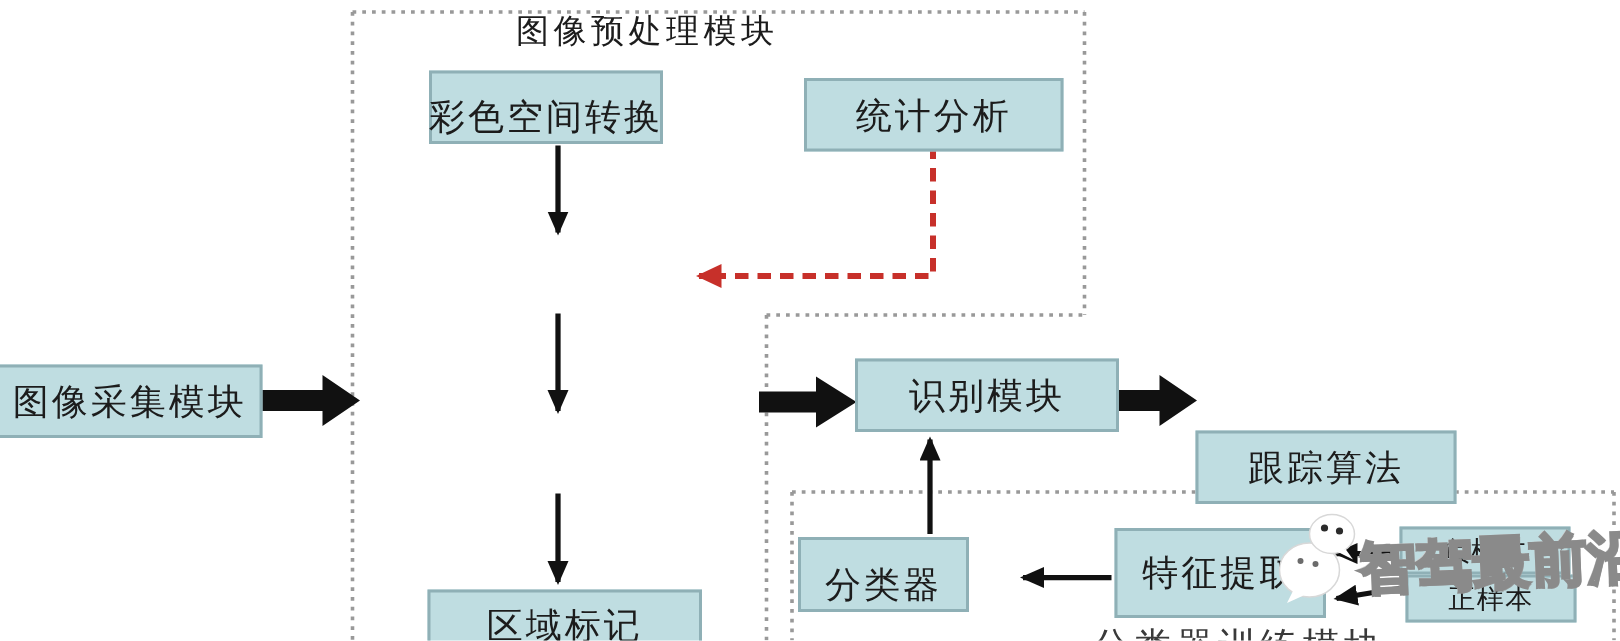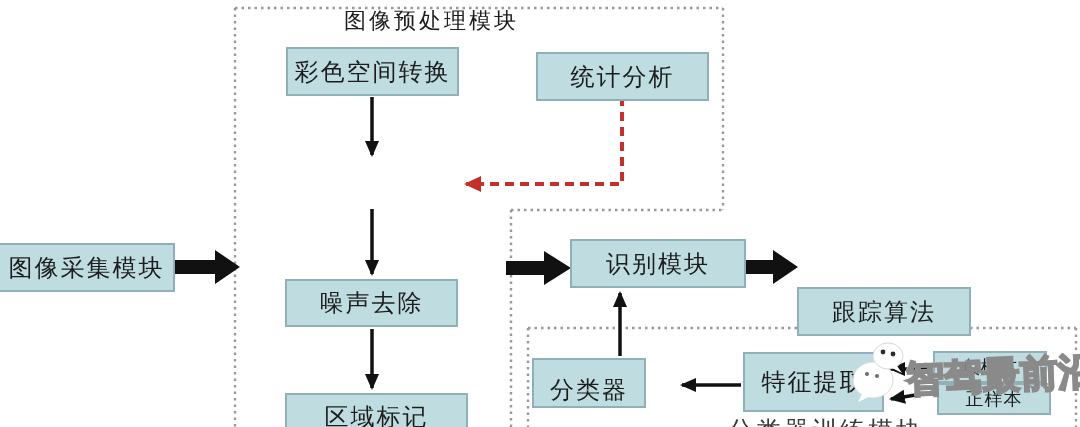--- a/index.html
+++ b/index.html
@@ -93,32 +93,29 @@
     <path d="M622,97 L622,184 L466,184" stroke="#c7302a" stroke-width="4" stroke-dasharray="9 6" fill="none" marker-end="url(#m-red)"></path>
   </svg>
 
   <div class="free-label" style="left:344px;top:6px;font-size:22px;">图像预处理模块</div>
   <div class="free-label" id="bottom-label" style="left:728px;top:414px;font-size:25px;">分类器训练模块</div>
 
   <div class="node" style="left:-2px;top:243px;width:177px;height:49px;">
     <span>图像采集模块</span>
   </div>
 
-  <div class="node" style="left:286px;top:47px;width:173px;height:49px;">
+  <div class="node" style="left:286px;top:47px;width:156px;height:49px;align-items:flex-end;">
     <span>彩色空间转换</span>
   </div>
 
   <div class="node" style="left:536px;top:52px;width:173px;height:49px;">
     <span>统计分析</span>
   </div>
 
 
-  <div class="node" style="left:285px;top:279px;width:173px;height:48px;">
-    <span>噪声去除</span>
-  </div>
 
   <div class="node" style="left:285px;top:393px;width:183px;height:48px;">
     <span>区域标记</span>
   </div>
 
   <div class="node" style="left:570px;top:239px;width:176px;height:49px;">
     <span>识别模块</span>
   </div>
 
   <div class="node" style="left:797px;top:239px;width:174px;height:49px;margin-top:48px;">

